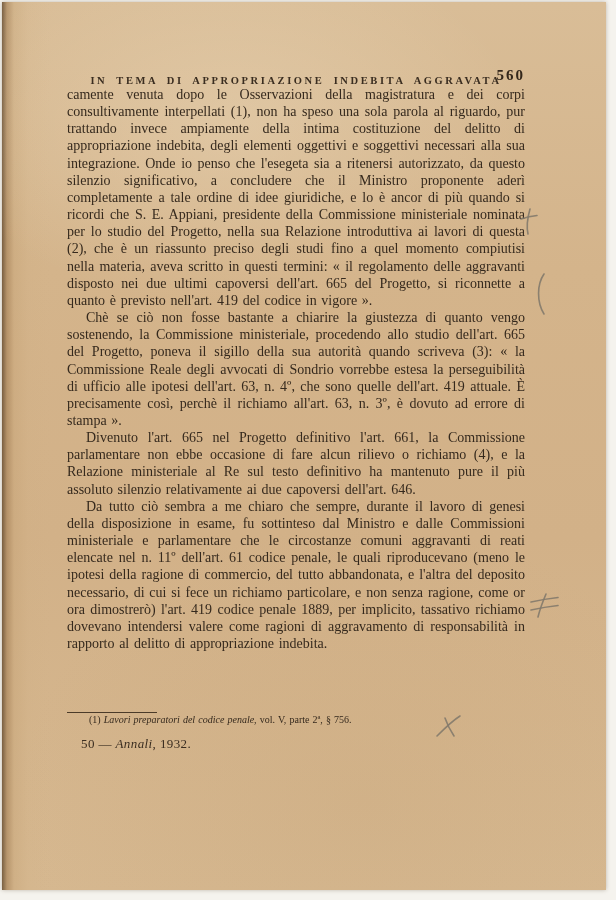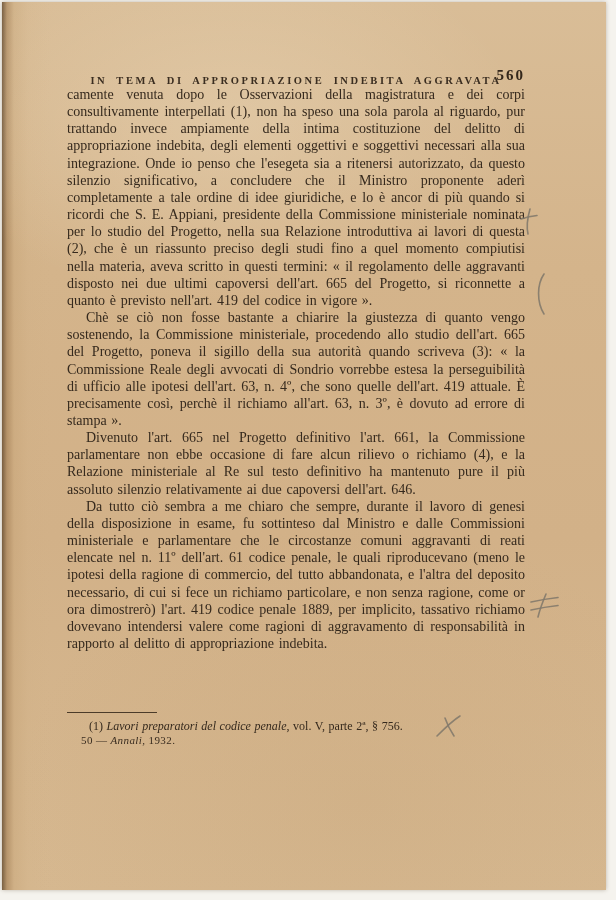--- a/index.html
+++ b/index.html
@@ -40,28 +40,28 @@
     text-align:justify;word-spacing:1.2px;
   }
   .body-text p{margin:0;text-indent:19px;}
   .body-text p.continues{text-indent:0;}
   .footnote-area{position:absolute;top:704px;left:0;right:0;}
   .footnote-rule{
     width:90px;border:0;border-top:1.6px solid #4b3b29;
     margin:4px 0 0 0;
   }
   .footnotes{
-    margin-top:7px;font-size:12px;line-height:13.9px;
+    font-size:10px;line-height:13.9px;
     text-align:justify;word-spacing:0.6px;
   }
   .footnotes p{margin:0;text-indent:22px;}
   .footnotes .it{font-style:italic;}
   .signature{
-    padding-left:14px;
-    font-size:11px;letter-spacing:0.4px;color:#3a2d20;
+    margin-top:9px;padding-left:14px;
+    font-size:13px;letter-spacing:0.4px;color:#3a2d20;
   }
   .signature .it{font-style:italic;}
   .pencil{position:absolute;pointer-events:none;}
   .pencil path{stroke:#837a6b;stroke-width:1.6;fill:none;stroke-linecap:round;opacity:0.9;}
 </style>
 </head>
 <body>
 
 <div class="scan">
   <div class="paper">

